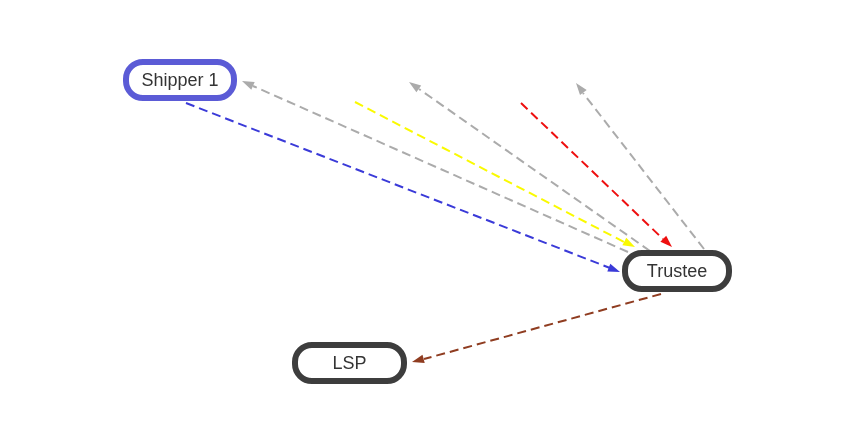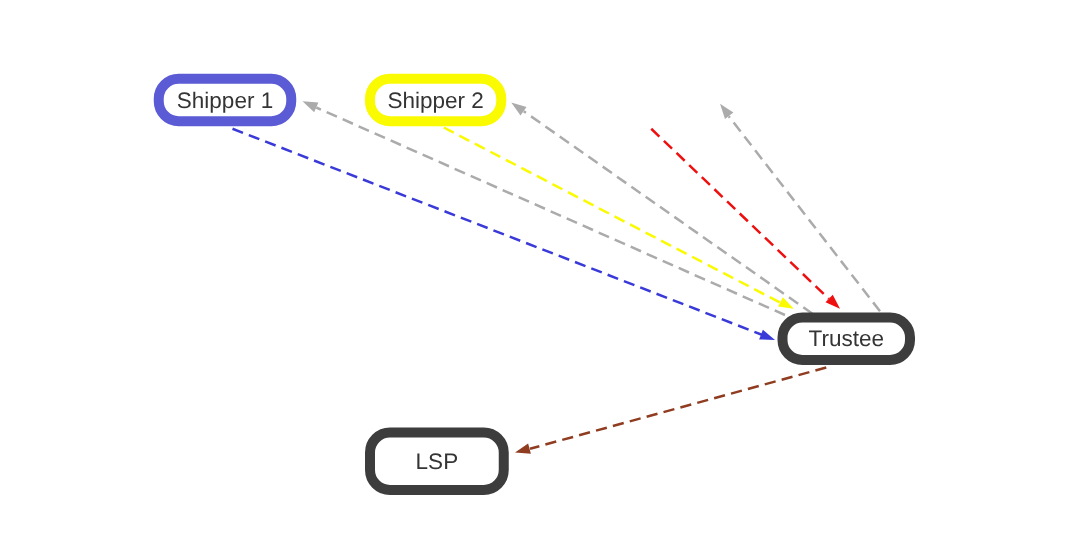--- a/index.html
+++ b/index.html
@@ -24,38 +24,38 @@
   }
   .edges line {
     fill: none;
     stroke-width: 2;
     stroke-dasharray: 9 5;
   }
   .node {
     position: absolute;
     box-sizing: border-box;
     background: #ffffff;
-    border: 8px solid #737373;
+    border: 6px solid #737373;
     border-radius: 20px;
     display: flex;
     align-items: center;
     justify-content: center;
     z-index: 2;
   }
   .node .label {
     font-size: 18px;
     color: #343434;
     white-space: nowrap;
     user-select: none;
   }
   #n-shipper1 { left: 123px; top: 59px;  width: 114px; height: 42px; }
   #n-shipper2 { left: 292px; top: 59px;  width: 113px; height: 42px; }
   #n-shipper3 { left: 460px; top: 59px;  width: 112px; height: 42px; }
   #n-trustee  { left: 622px; top: 250px; width: 110px; height: 42px; text-align: center; }
-  #n-lsp      { left: 292px; top: 342px; width: 115px; height: 54px; }
+  #n-lsp      { left: 292px; top: 342px; width: 115px; height: 42px; }
 </style>
 </head>
 <body>
 
 <div class="canvas">
 
   <svg class="edges" viewBox="0 0 857 437" aria-hidden="true">
 
     <line x1="186" y1="103" x2="610" y2="268" stroke="#3a3ad8"></line>
     <polygon points="620,272 607.3,271.5 610.3,263.7" fill="#3a3ad8"></polygon>
@@ -76,23 +76,20 @@
     <polygon points="576,83 586.7,89.9 580.0,95.1" fill="#ababab"></polygon>
 
     <line x1="661" y1="294" x2="424" y2="359" stroke="#8f3c20"></line>
     <polygon points="412,362 422.5,354.8 424.7,362.9" fill="#8f3c20"></polygon>
   </svg>
 
   <div class="node" id="n-shipper1" style="border-color: rgb(91, 91, 214);">
     <span class="label">Shipper 1</span>
   </div>
 
-  <div class="node" id="n-shipper2" style="border-color: rgb(250, 250, 0);">
-    <span class="label">Shipper 2</span>
-  </div>
 
 
   <div class="node" id="n-trustee" style="border-color: rgb(61, 61, 61);">
     <span class="label">Trustee</span>
   </div>
 
   <div class="node" id="n-lsp" style="border-color: rgb(61, 61, 61);">
     <span class="label">LSP</span>
   </div>
 

